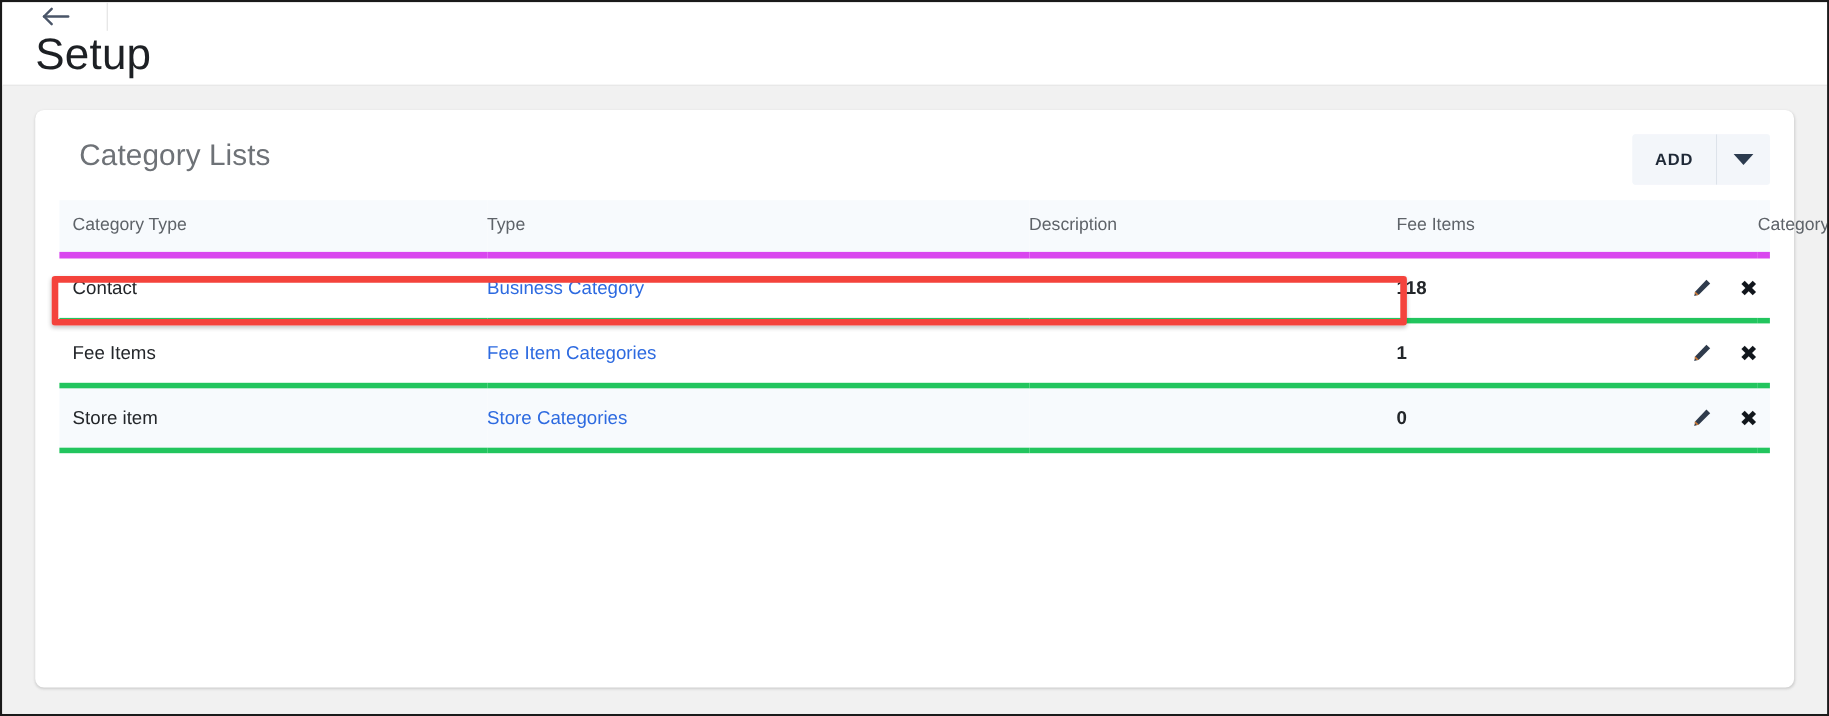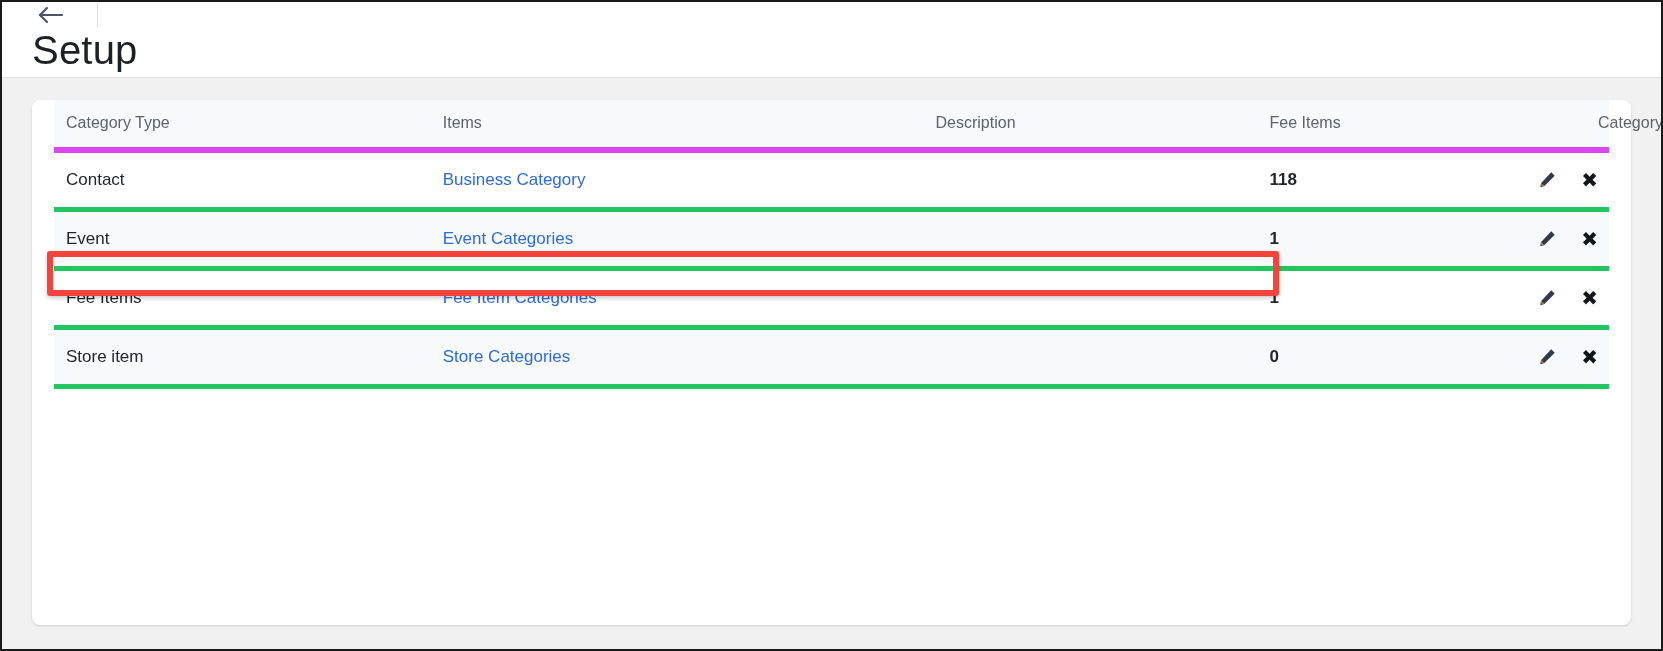--- a/index.html
+++ b/index.html
@@ -243,27 +243,38 @@
           <path d="M12 6 L5 13 L12 20" stroke="#4a5568" stroke-width="2.2" stroke-linecap="round" stroke-linejoin="round" fill="none"></path>
         </svg>
       </span>
     </div>
     <div class="page-title">Setup</div>
   </div>
 
   <div class="content">
     <div class="card">
 
+      <div class="card-header">
+        <div class="card-title">Category Lists</div>
+
+        <div class="header-actions">
+          <div class="add-button">ADD</div>
+          <div class="add-split"></div>
+          <div class="add-caret">
+            <span class="caret-glyph"></span>
+          </div>
+        </div>
+      </div>
 
       <div class="table-wrap">
         <table class="cat-table">
           <thead>
             <tr>
               <th class="col-type">Category Type</th>
-              <th class="col-name">Items</th>
+              <th class="col-name">Type</th>
               <th class="col-desc">Description</th>
               <th class="col-fee">Fee Items</th>
               <th class="col-act">Category</th>
             </tr>
           </thead>
           <tbody>
 
             <tr class="row-plain">
               <td class="col-type">Contact</td>
               <td class="col-name">
@@ -277,60 +288,41 @@
                     <svg width="20" height="20" viewBox="0 0 20 20">
                       <path d="M14.3 2.3 L17.7 5.7 L7.4 16 L3.2 17.2 L4.2 12.9 Z" fill="#2f3b4c"></path>
                       <path d="M4.2 12.9 L7.4 16 L5.6 16.6 L3.4 14.4 Z" fill="#c97a3a"></path>
                     </svg>
                   </span>
                   <span class="icon-btn x-icon">✖</span>
                 </div>
               </td>
             </tr>
 
-            <tr class="row-alt">
-              <td class="col-type">Event</td>
+
+            <tr class="row-plain">
+              <td class="col-type">Fee Items</td>
               <td class="col-name">
-                <a class="link">Event Categories</a>
+                <a class="link">Fee Item Categories</a>
               </td>
               <td class="col-desc"></td>
               <td class="col-fee">1</td>
               <td class="col-act">
                 <div class="actions-cell">
                   <span class="icon-btn">
                     <svg width="20" height="20" viewBox="0 0 20 20">
                       <path d="M14.3 2.3 L17.7 5.7 L7.4 16 L3.2 17.2 L4.2 12.9 Z" fill="#2f3b4c"></path>
                       <path d="M4.2 12.9 L7.4 16 L5.6 16.6 L3.4 14.4 Z" fill="#c97a3a"></path>
                     </svg>
                   </span>
                   <span class="icon-btn x-icon">✖</span>
                 </div>
               </td>
             </tr>
 
-            <tr class="row-plain">
-              <td class="col-type">Fee Items</td>
-              <td class="col-name">
-                <a class="link">Fee Item Categories</a>
-              </td>
-              <td class="col-desc"></td>
-              <td class="col-fee">1</td>
-              <td class="col-act">
-                <div class="actions-cell">
-                  <span class="icon-btn">
-                    <svg width="20" height="20" viewBox="0 0 20 20">
-                      <path d="M14.3 2.3 L17.7 5.7 L7.4 16 L3.2 17.2 L4.2 12.9 Z" fill="#2f3b4c"></path>
-                      <path d="M4.2 12.9 L7.4 16 L5.6 16.6 L3.4 14.4 Z" fill="#c97a3a"></path>
-                    </svg>
-                  </span>
-                  <span class="icon-btn x-icon">✖</span>
-                </div>
-              </td>
-            </tr>
-
             <tr class="row-alt">
               <td class="col-type">Store item</td>
               <td class="col-name">
                 <a class="link">Store Categories</a>
               </td>
               <td class="col-desc"></td>
               <td class="col-fee">0</td>
               <td class="col-act">
                 <div class="actions-cell">
                   <span class="icon-btn">

